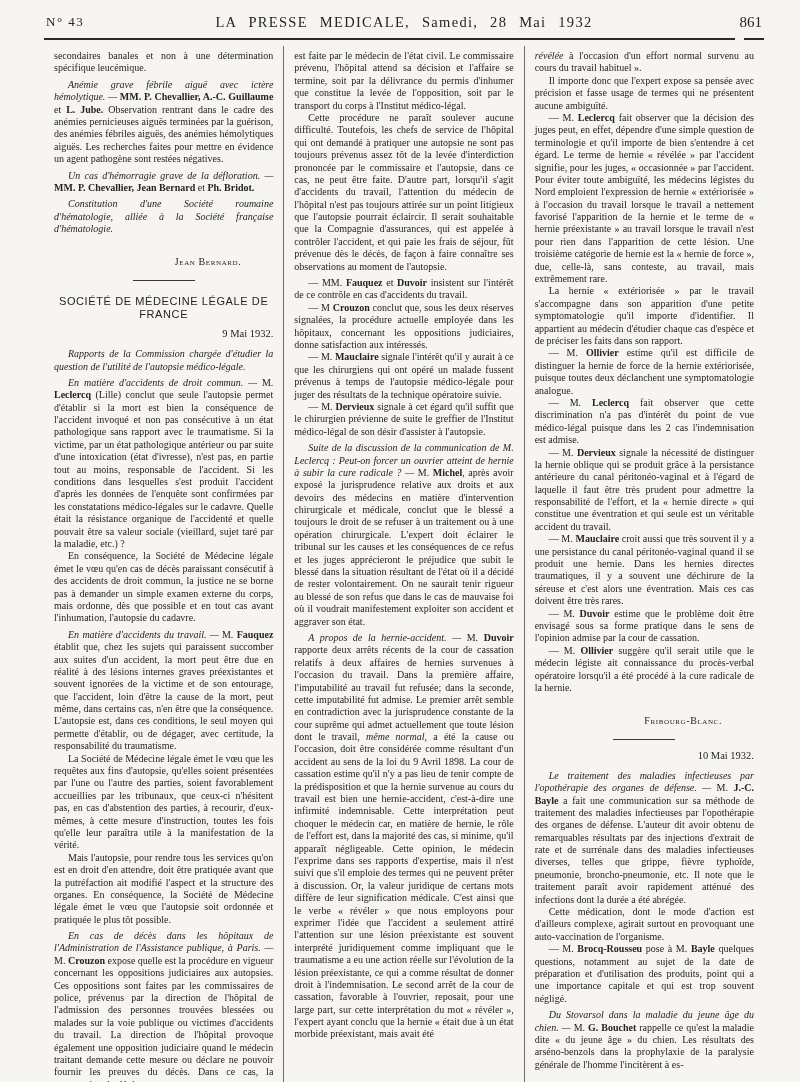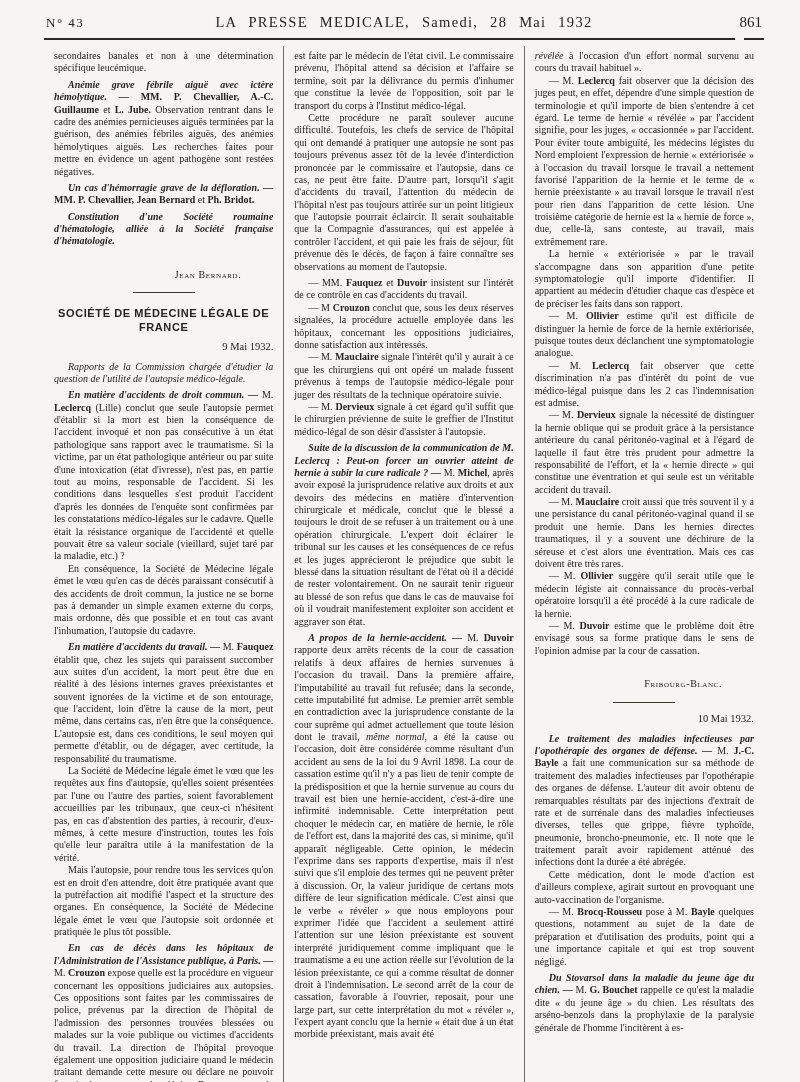--- a/index.html
+++ b/index.html
@@ -4,48 +4,48 @@
 <style>
   html,body { margin:0; padding:0; }
   body {
     width:800px; height:1082px; overflow:hidden;
     background:#f6f5f1; color:#26241f;
     font-family:"Liberation Serif","DejaVu Serif",serif;
   }
   .page { padding:6px 36px 0 44px; }
 
   
-  .masthead { display:flex; align-items:center; padding:8px 2px 4px; font-size:13.5px; }
+  .masthead { display:flex; align-items:flex-start; padding:8px 2px 4px; font-size:13.5px; }
   .issue { width:120px; letter-spacing:1.5px; font-size:13px; }
   .m-title { flex:1; text-align:center; font-size:14.5px; letter-spacing:1.3px; word-spacing:7px; }
   .page-num { width:120px; text-align:right; font-size:15px; }
   .header-rule { display:flex; gap:9px; align-items:center; margin:3px 0 6px; }
   .header-rule .seg-long { flex:1; border-top:2px solid #2c2a25; }
   .header-rule .seg-short { width:20px; border-top:2px solid #2c2a25; }
 
   
   .columns { display:flex; }
   .col { flex:1; padding:4px 10px 0 10px; font-size:10px; line-height:1.24; min-height:952px; }
   .col + .col { border-left:1px solid #6e6c66; }
 
   
   .p { margin:0; text-align:justify; text-indent:14px; }
   .p-cont { margin:0; text-align:justify; text-indent:0; }
   .sp { margin-top:4px; }
   .section-title {
     text-align:center; font-family:"Liberation Sans","DejaVu Sans",sans-serif;
-    font-weight:bold; font-size:11px; letter-spacing:0.6px; margin:14px 0 5px;
+    font-weight:normal; font-size:11px; letter-spacing:0.6px; margin:14px 0 5px;
   }
   .section-date { text-align:right; margin:0 0 8px; font-size:10.5px; }
   .signature { text-align:right; padding-right:32px; font-variant:small-caps; letter-spacing:0.6px; margin:21px 0 2px; }
   .rule-short { width:62px; border-top:1px solid #3a382f; margin:11px auto 9px; }
   .s-r { font-style:normal; font-weight:normal; }
   .s-b { font-weight:bold; }
   .s-i { font-style:italic; }
-  .s-bi { font-weight:bold; font-style:italic; }
+  .s-bi { font-weight:normal; font-style:italic; }
 </style>
 </head>
 <body>
 
 <div class="page">
 
   <div class="masthead">
     <div class="issue">N°  43</div>
     <div class="m-title">LA  PRESSE  MEDICALE,  Samedi,  28  Mai  1932</div>
     <div class="page-num">861</div>
@@ -79,28 +79,29 @@
         <div class="p"><span class="s-r">Cette procédure ne paraît soulever aucune difficulté. Toutefois, les chefs de service de l'hôpital qui ont demandé à pratiquer une autopsie ne sont pas toujours prévenus assez tôt de la levée d'interdiction prononcée par le commissaire et l'autopsie, dans ce cas, ne peut être faite. D'autre part, lorsqu'il s'agit d'accidents du travail, l'attention du médecin de l'hôpital n'est pas toujours attirée sur un point litigieux que l'autopsie pourrait éclaircir. Il serait souhaitable que la Compagnie d'assurances, qui est appelée à contrôler l'accident, et qui paie les frais de séjour, fût prévenue dès le décès, de façon à faire connaître ses observations au moment de l'autopsie.</span></div>
         <div class="p sp"><span class="s-r">— MM. </span><span class="s-b">Fauquez</span><span class="s-r"> et </span><span class="s-b">Duvoir</span><span class="s-r"> insistent sur l'intérêt de ce contrôle en cas d'accidents du travail.</span></div>
         <div class="p"><span class="s-r">— M </span><span class="s-b">Crouzon</span><span class="s-r"> conclut que, sous les deux réserves signalées, la procédure actuelle employée dans les hôpitaux, concernant les oppositions judiciaires, donne satisfaction aux intéressés.</span></div>
         <div class="p"><span class="s-r">— M. </span><span class="s-b">Mauclaire</span><span class="s-r"> signale l'intérêt qu'il y aurait à ce que les chirurgiens qui ont opéré un malade fussent prévenus à temps de l'autopsie médico-légale pour juger des résultats de la technique opératoire suivie.</span></div>
         <div class="p"><span class="s-r">— M. </span><span class="s-b">Dervieux</span><span class="s-r"> signale à cet égard qu'il suffit que le chirurgien prévienne de suite le greffier de l'Institut médico-légal de son désir d'assister à l'autopsie.</span></div>
         <div class="p sp"><span class="s-bi">Suite de la discussion de la communication de M. Leclercq : Peut-on forcer un ouvrier atteint de hernie à subir la cure radicale ? — </span><span class="s-r">M. </span><span class="s-b">Michel</span><span class="s-r">, après avoir exposé la jurisprudence relative aux droits et aux devoirs des médecins en matière d'intervention chirurgicale et médicale, conclut que le blessé a toujours le droit de se refuser à un traitement ou à une opération chirurgicale. L'expert doit éclairer le tribunal sur les causes et les conséquences de ce refus et les juges apprécieront le préjudice que subit le blessé dans la situation résultant de l'état où il a décidé de rester volontairement. On ne saurait tenir rigueur au blessé de son refus que dans le cas de mauvaise foi où il voudrait manifestement exploiter son accident et aggraver son état.</span></div>
         <div class="p sp"><span class="s-bi">A propos de la hernie-accident. — </span><span class="s-r">M. </span><span class="s-b">Duvoir</span><span class="s-r"> rapporte deux arrêts récents de la cour de cassation relatifs à deux affaires de hernies survenues à l'occasion du travail. Dans la première affaire, l'imputabilité au travail fut refusée; dans la seconde, cette imputabilité fut admise. Le premier arrêt semble en contradiction avec la jurisprudence constante de la cour suprême qui admet actuellement que toute lésion dont le travail, </span><span class="s-i">même normal</span><span class="s-r">, a été la cause ou l'occasion, doit être considérée comme résultant d'un accident au sens de la loi du 9 Avril 1898. La cour de cassation estime qu'il n'y a pas lieu de tenir compte de la prédisposition et que la hernie survenue au cours du travail est bien une hernie-accident, c'est-à-dire une infirmité indemnisable. Cette interprétation peut choquer le médecin car, en matière de hernie, le rôle de l'effort est, dans la majorité des cas, si minime, qu'il apparaît négligeable. Cette opinion, le médecin l'exprime dans ses rapports d'expertise, mais il n'est suivi que s'il emploie des termes qui ne peuvent prêter à discussion. Or, la valeur juridique de certans mots diffère de leur signification médicale. C'est ainsi que le verbe « révéler » que nous employons pour exprimer l'idée que l'accident a seulement attiré l'attention sur une lésion préexistante est souvent interprété juridiquement comme impliquant que le traumatisme a eu une action réelle sur l'évolution de la lésion préexistante, ce qui a comme résultat de donner droit à l'indemnisation. Le second arrêt de la cour de cassation, favorable à l'ouvrier, reposait, pour une large part, sur cette interprétation du mot « révéler », l'expert ayant conclu que la hernie « était due à un état morbide préexistant, mais avait été</span></div>
       </div>
     <div class="col">
         <div class="p-cont"><span class="s-i">révélée</span><span class="s-r"> à l'occasion d'un effort normal survenu au cours du travail habituel ».</span></div>
+        <div class="p"><span class="s-r">Il importe donc que l'expert expose sa pensée avec précision et fasse usage de termes qui ne présentent aucune ambiguïté.</span></div>
         <div class="p"><span class="s-r">— M. </span><span class="s-b">Leclercq</span><span class="s-r"> fait observer que la décision des juges peut, en effet, dépendre d'une simple question de terminologie et qu'il importe de bien s'entendre à cet égard. Le terme de hernie « révélée » par l'accident signifie, pour les juges, « occasionnée » par l'accident. Pour éviter toute ambiguïté, les médecins légistes du Nord emploient l'expression de hernie « extériorisée » à l'occasion du travail lorsque le travail a nettement favorisé l'apparition de la hernie et le terme de « hernie préexistante » au travail lorsque le travail n'est pour rien dans l'apparition de cette lésion. Une troisième catégorie de hernie est la « hernie de force », due, celle-là, sans conteste, au travail, mais extrêmement rare.</span></div>
         <div class="p"><span class="s-r">La hernie « extériorisée » par le travail s'accompagne dans son apparition d'une petite symptomatologie qu'il importe d'identifier. Il appartient au médecin d'étudier chaque cas d'espèce et de préciser les faits dans son rapport.</span></div>
         <div class="p"><span class="s-r">— M. </span><span class="s-b">Ollivier</span><span class="s-r"> estime qu'il est difficile de distinguer la hernie de force de la hernie extériorisée, puisque toutes deux déclanchent une symptomatologie analogue.</span></div>
         <div class="p"><span class="s-r">— M. </span><span class="s-b">Leclercq</span><span class="s-r"> fait observer que cette discrimination n'a pas d'intérêt du point de vue médico-légal puisque dans les 2 cas l'indemnisation est admise.</span></div>
         <div class="p"><span class="s-r">— M. </span><span class="s-b">Dervieux</span><span class="s-r"> signale la nécessité de distinguer la hernie oblique qui se produit grâce à la persistance antérieure du canal péritonéo-vaginal et à l'égard de laquelle il faut être très prudent pour admettre la responsabilité de l'effort, et la « hernie directe » qui constitue une éventration et qui seule est un véritable accident du travail.</span></div>
         <div class="p"><span class="s-r">— M. </span><span class="s-b">Mauclaire</span><span class="s-r"> croit aussi que très souvent il y a une persistance du canal péritonéo-vaginal quand il se produit une hernie. Dans les hernies directes traumatiques, il y a souvent une déchirure de la séreuse et c'est alors une éventration. Mais ces cas doivent être très rares.</span></div>
+        <div class="p"><span class="s-r">— M. </span><span class="s-b">Duvoir</span><span class="s-r"> estime que le problème doit être envisagé sous sa forme pratique dans le sens de l'opinion admise par la cour de cassation.</span></div>
         <div class="p"><span class="s-r">— M. </span><span class="s-b">Ollivier</span><span class="s-r"> suggère qu'il serait utile que le médecin légiste ait connaissance du procès-verbal opératoire lorsqu'il a été procédé à la cure radicale de la hernie.</span></div>
-        <div class="p"><span class="s-r">— M. </span><span class="s-b">Duvoir</span><span class="s-r"> estime que le problème doit être envisagé sous sa forme pratique dans le sens de l'opinion admise par la cour de cassation.</span></div>
         <div class="signature">Fribourg-Blanc.</div>
         <div class="rule-short"></div>
         <div class="section-date">10 Mai 1932.</div>
         <div class="p sp"><span class="s-bi">Le traitement des maladies infectieuses par l'opothérapie des organes de défense. — </span><span class="s-r">M. </span><span class="s-b">J.-C. Bayle</span><span class="s-r"> a fait une communication sur sa méthode de traitement des maladies infectieuses par l'opothérapie des organes de défense. L'auteur dit avoir obtenu de remarquables résultats par des injections d'extrait de rate et de surrénale dans des maladies infectieuses diverses, telles que grippe, fièvre typhoïde, pneumonie, broncho-pneumonie, etc. Il note que le traitement paraît avoir rapidement atténué des infections dont la durée a été abrégée.</span></div>
         <div class="p"><span class="s-r">Cette médication, dont le mode d'action est d'ailleurs complexe, agirait surtout en provoquant une auto-vaccination de l'organisme.</span></div>
         <div class="p"><span class="s-r">— M. </span><span class="s-b">Brocq-Rousseu</span><span class="s-r"> pose à M. </span><span class="s-b">Bayle</span><span class="s-r"> quelques questions, notamment au sujet de la date de préparation et d'utilisation des produits, point qui a une importance capitale et qui est trop souvent négligé.</span></div>
         <div class="p sp"><span class="s-bi">Du Stovarsol dans la maladie du jeune âge du chien. — </span><span class="s-r">M. </span><span class="s-b">G. Bouchet</span><span class="s-r"> rappelle ce qu'est la maladie dite « du jeune âge » du chien. Les résultats des arséno-benzols dans la prophylaxie de la paralysie générale de l'homme l'incitèrent à es-</span></div>
       </div>
   </div>
 

